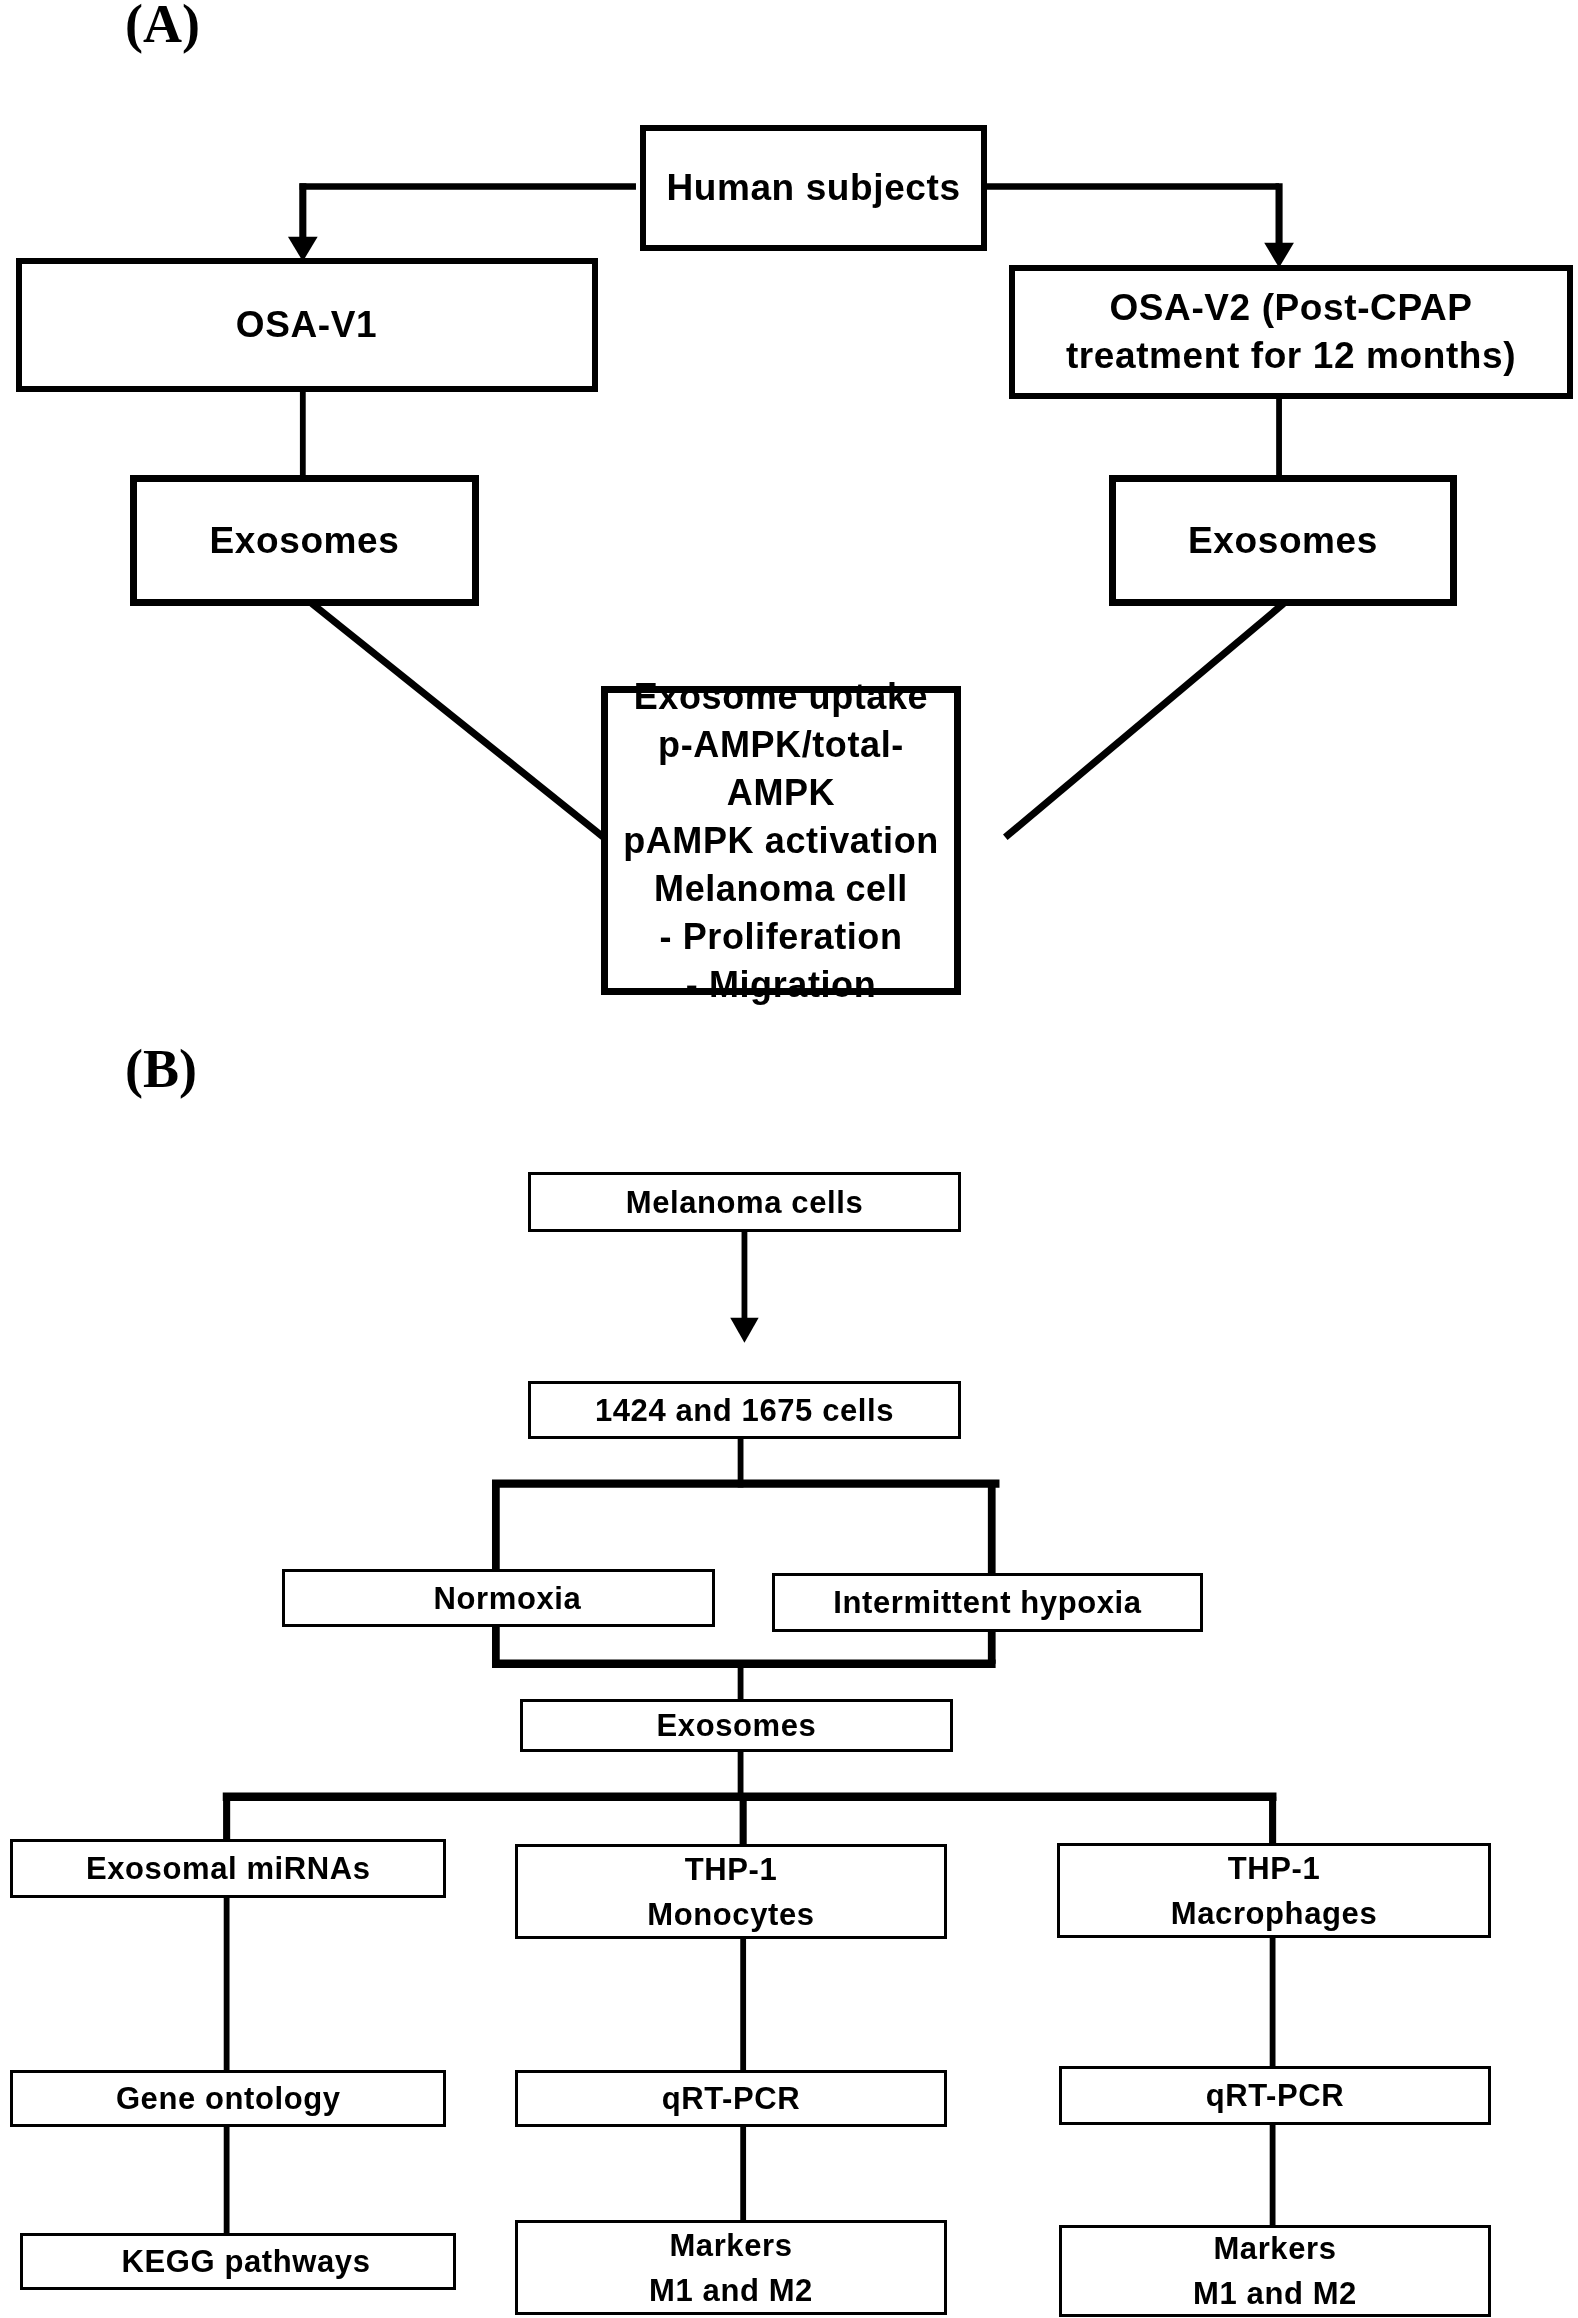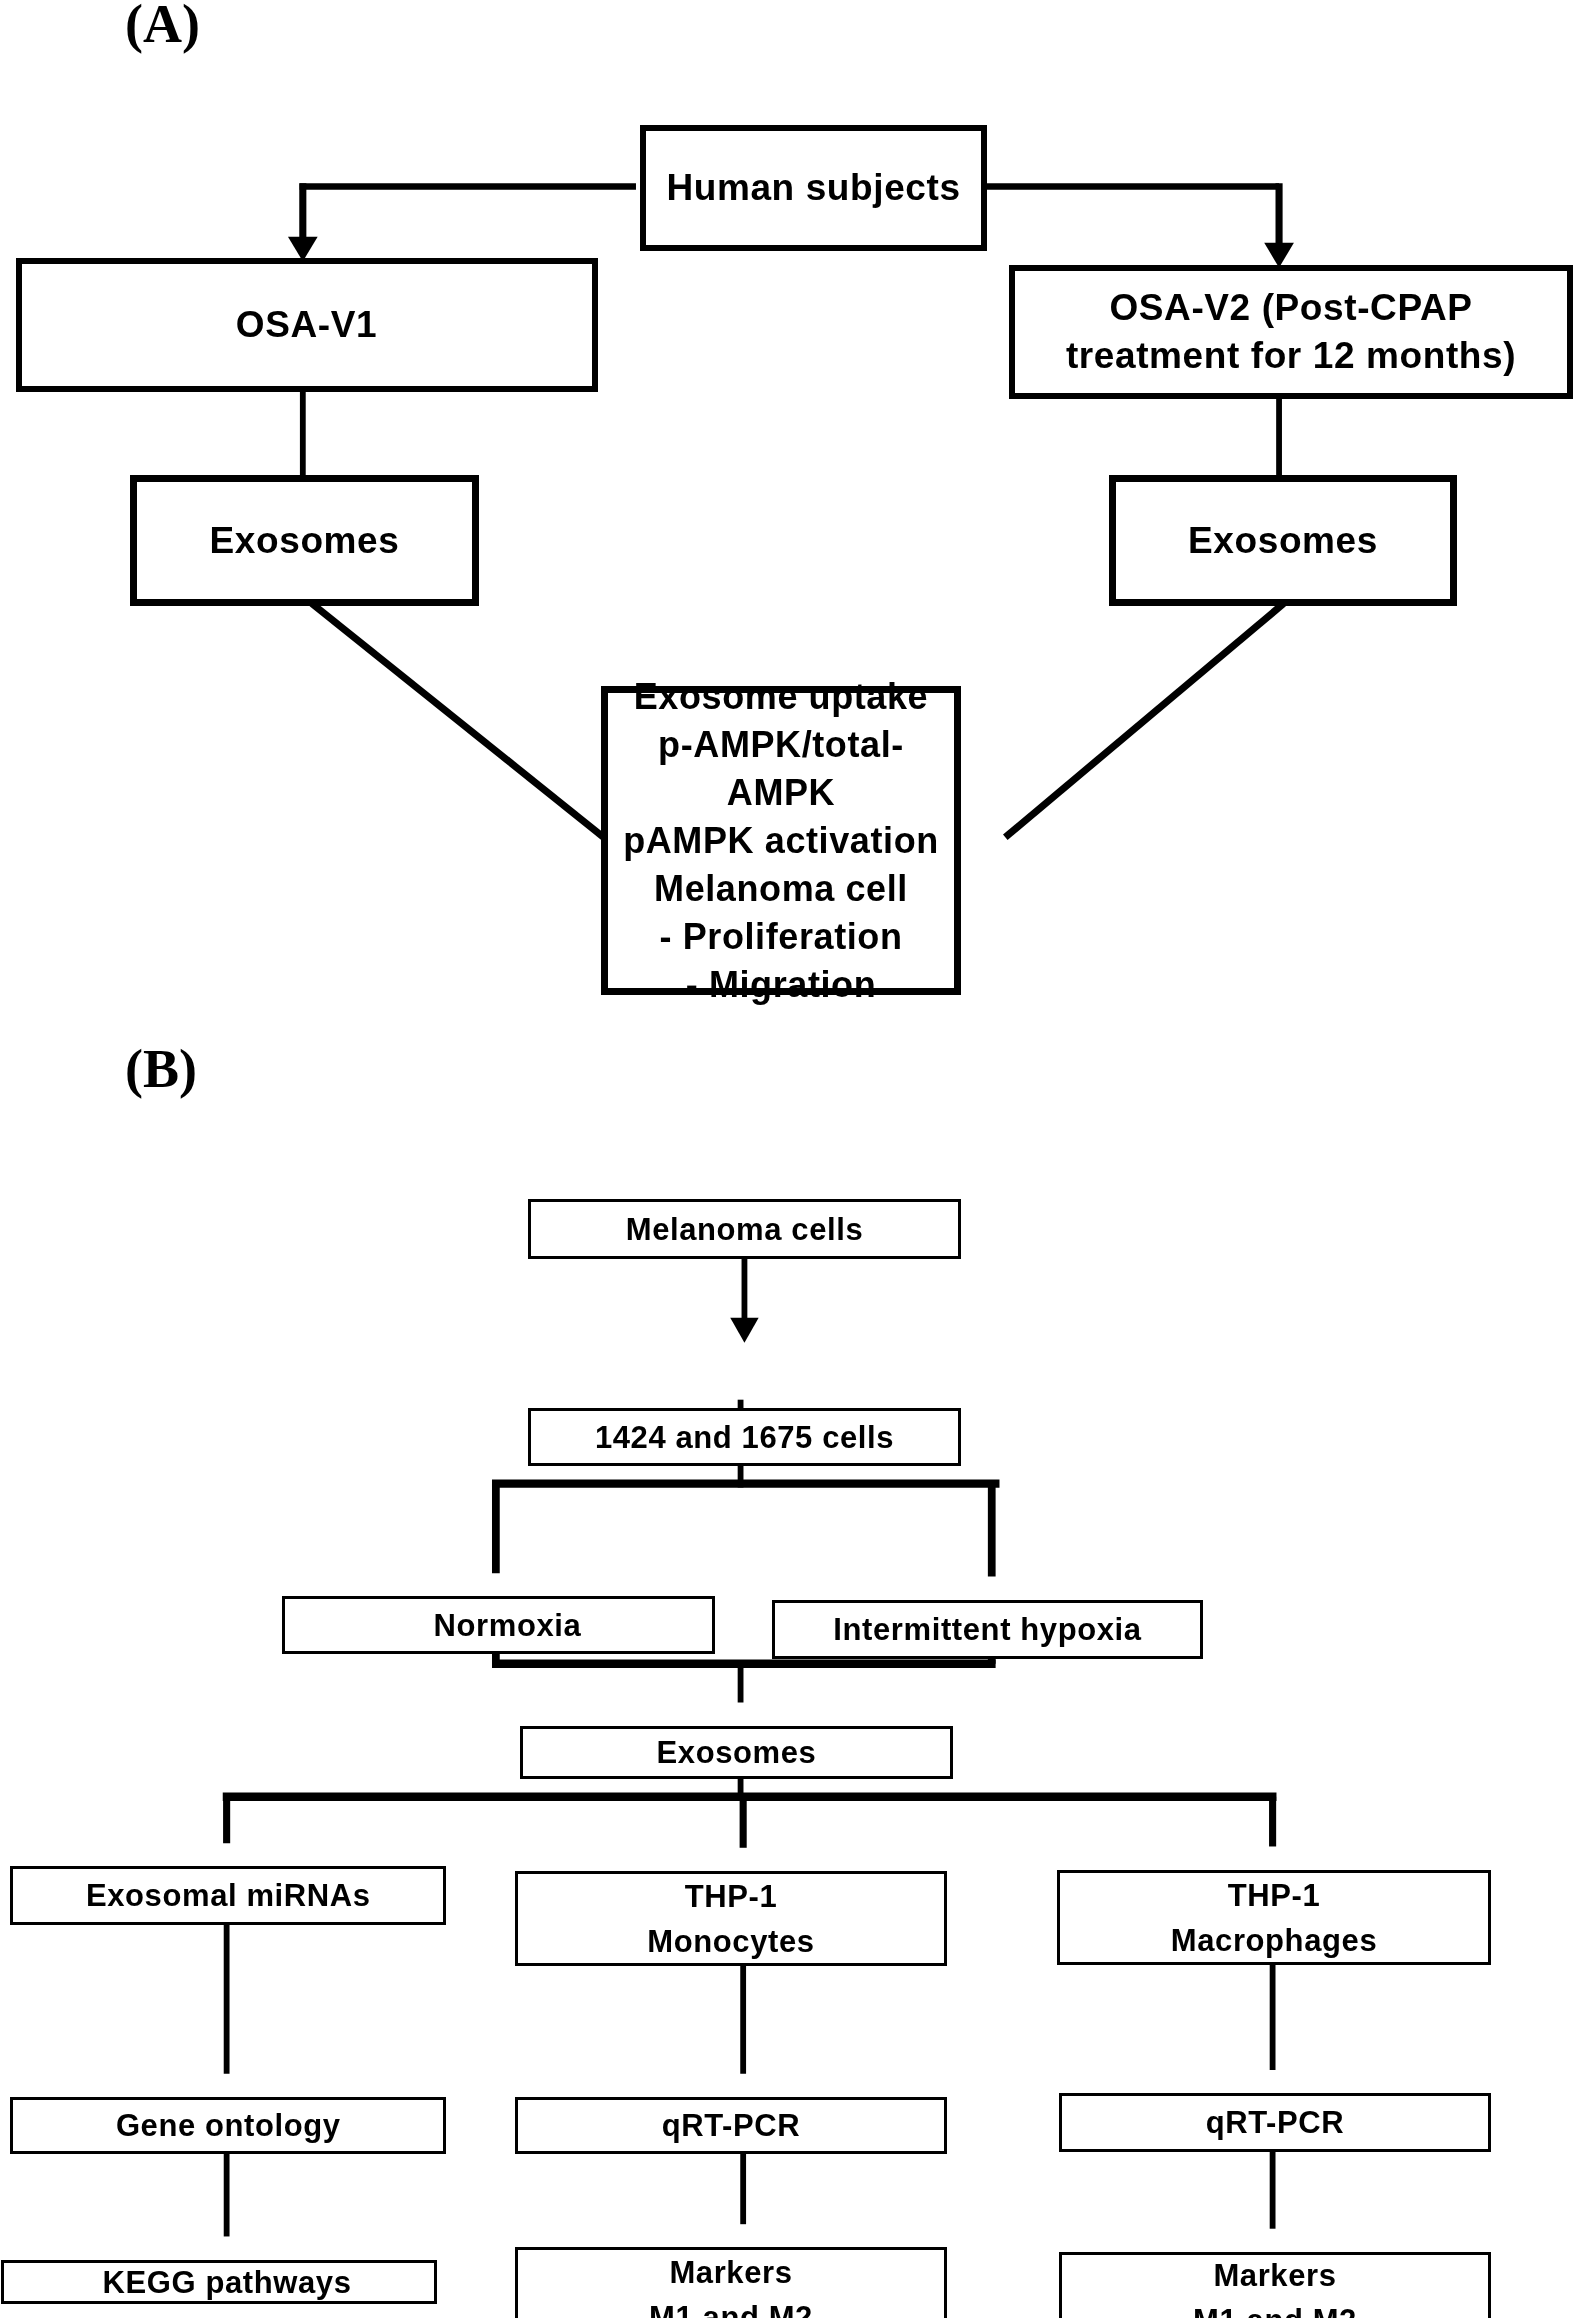--- a/index.html
+++ b/index.html
@@ -45,21 +45,21 @@
     text-align: center;
     font-family: "Liberation Sans", sans-serif;
     font-weight: bold;
     color: #000000;
   }
   .box span { display: block; }
   
   .bw10 { border-width: 6.5px; }
   .bw11 { border-width: 7px; }
   .bw12 { border-width: 7.8px; }
-  .bw6  { border-width: 3.9px; margin-top: 27px;  }
+  .bw6  { border-width: 3.9px;  }
   .fA   { font-size: 37px; line-height: 48px; letter-spacing: 0.6px; }
   .fOut { font-size: 36px; line-height: 48px; letter-spacing: 0.6px; }
   .fB   { font-size: 31px; line-height: 45px; letter-spacing: 0.6px; }
 
   #label-a { left: 125px; top: -2.6px; }
   #label-b { left: 125px; top: 1042px; }
 
   #human-subjects { left: 630px;  top: 125px;  width: 347px; height: 126px; margin-left: 10px; }
   #osa-v1         { left: 15.5px;   top: 258px;  width: 582px; height: 134px; }
   #osa-v2         { left: 1009px; top: 265px;  width: 564px; height: 134px; }
@@ -71,21 +71,21 @@
   #cells-1424-1675  { left: 528px;  top: 1381px; width: 433px; height: 58px; }
   #normoxia         { left: 282px;  top: 1569px; width: 433px; height: 58px; padding-left: 18px; }
   #intermittent-hypoxia { left: 772px; top: 1573px; width: 431px; height: 59px; }
   #exosomes-b       { left: 520px;  top: 1699px; width: 433px; height: 53px; }
   #exosomal-mirnas  { left: 10.3px;   top: 1839px; width: 436px; height: 59px; }
   #thp1-monocytes   { left: 515px;  top: 1844px; width: 432px; height: 95px; }
   #thp1-macrophages { left: 1057px; top: 1843px; width: 434px; height: 95px; }
   #gene-ontology    { left: 10.3px;   top: 2070px; width: 436px; height: 57px; }
   #qrt-pcr-monocytes   { left: 515px;  top: 2070px; width: 432px; height: 57px; }
   #qrt-pcr-macrophages { left: 1059px; top: 2066px; width: 432px; height: 59px; }
-  #kegg-pathways    { left: 1px;   top: 2233px; width: 436px; height: 44px; padding-left: 16px; }
+  #kegg-pathways    { left: 20px;   top: 2233px; width: 436px; height: 57px; padding-left: 16px; }
   #markers-monocytes   { left: 515px;  top: 2220px; width: 432px; height: 95px; }
   #markers-macrophages { left: 1059px; top: 2225px; width: 432px; height: 92px; }
 </style>
 </head>
 <body>
 
 <div class="canvas">
 
   <svg class="wires" viewBox="0 0 2444 3590" xmlns="http://www.w3.org/2000/svg">
 

